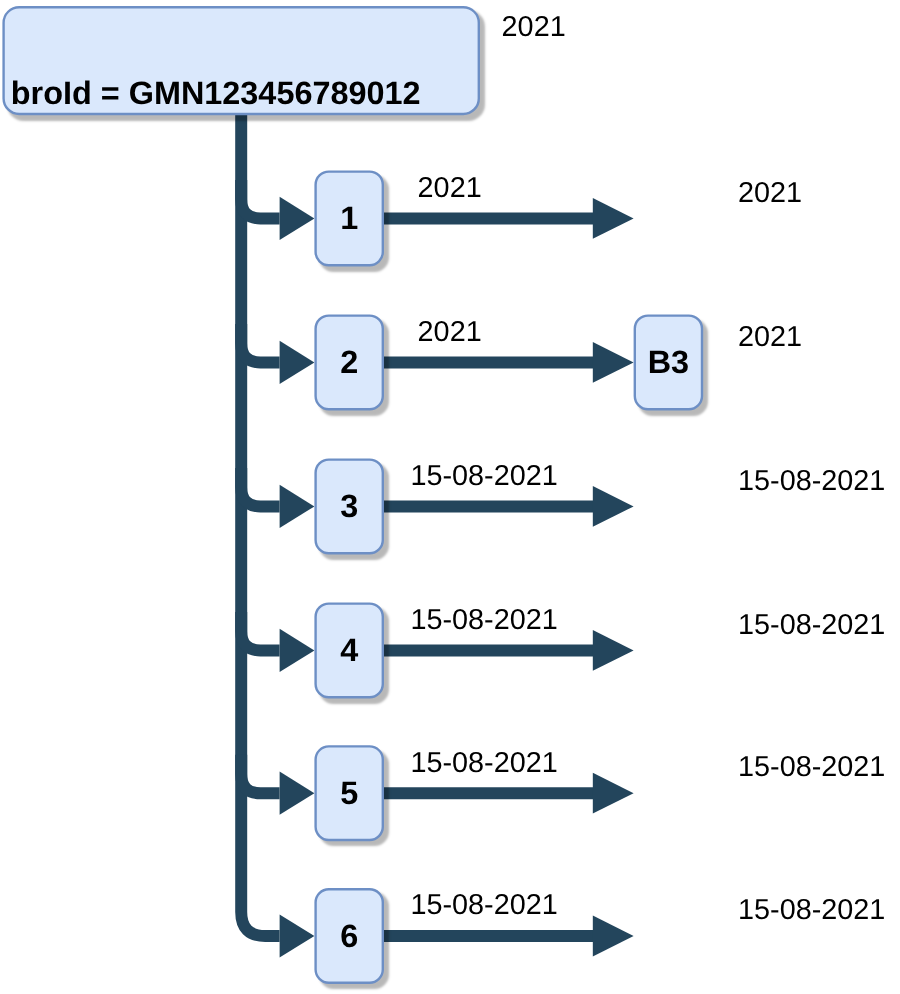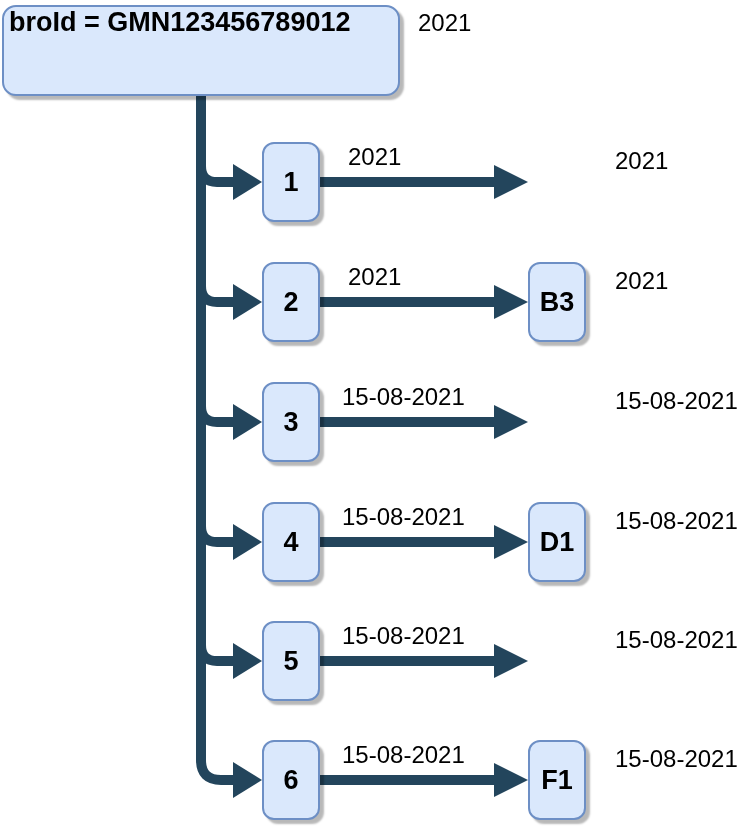--- a/index.html
+++ b/index.html
@@ -7,21 +7,21 @@
     position:relative;width:750px;height:828px;background:#ffffff;overflow:hidden;
     font-family:"Liberation Sans",sans-serif;color:#000;
   }
   .connectors{position:absolute;left:0;top:0;width:750px;height:828px;}
   .connectors .stroke{fill:none;stroke:var(--connector,#23455c);stroke-width:10;}
   .connectors .fillhead{fill:var(--connector,#23455c);stroke:none;}
   .root-node{
     position:absolute;left:2px;top:5px;width:398px;height:91px;box-sizing:border-box;
     background:var(--node-fill,#dae8fc);border:2px solid var(--node-border,#6d8fc5);
     border-radius:14px;box-shadow:4px 4px 2px rgba(0,0,0,0.28);
-    display:flex;flex-direction:column;justify-content:space-between;
+    display:flex;flex-direction:column;justify-content:flex-end;
     padding-left:5px;font-weight:bold;font-size:27px;line-height:31px;white-space:nowrap;
   }
   .node{
     position:absolute;width:58px;height:80px;box-sizing:border-box;
     background:var(--node-fill,#dae8fc);border:2px solid var(--node-border,#6d8fc5);
     border-radius:12px;box-shadow:4px 4px 2px rgba(0,0,0,0.28);
     display:flex;align-items:center;justify-content:center;
     font-weight:bold;font-size:27px;
   }
   .year-label{position:absolute;font-size:24px;line-height:26px;white-space:nowrap;}
@@ -88,33 +88,27 @@
   <div class="node" style="left:262px;top:382px">
     <span>3</span>
   </div>
   <div class="edge-label" style="left:342px;top:384px">15-08-2021</div>
   <div class="side-label" style="left:615px;top:388px">15-08-2021</div>
 
   <div class="node" style="left:262px;top:502px">
     <span>4</span>
   </div>
   <div class="edge-label" style="left:342px;top:504px">15-08-2021</div>
-  <div class="node" style="left:528px;top:502px">
-    <span>D1</span>
-  </div>
   <div class="side-label" style="left:615px;top:508px">15-08-2021</div>
 
   <div class="node" style="left:262px;top:621px">
     <span>5</span>
   </div>
   <div class="edge-label" style="left:342px;top:623px">15-08-2021</div>
   <div class="side-label" style="left:615px;top:627px">15-08-2021</div>
 
   <div class="node" style="left:262px;top:740px">
     <span>6</span>
   </div>
   <div class="edge-label" style="left:342px;top:742px">15-08-2021</div>
-  <div class="node" style="left:528px;top:740px">
-    <span>F1</span>
-  </div>
   <div class="side-label" style="left:615px;top:746px">15-08-2021</div>
 
 </div>
 
 </body></html>

